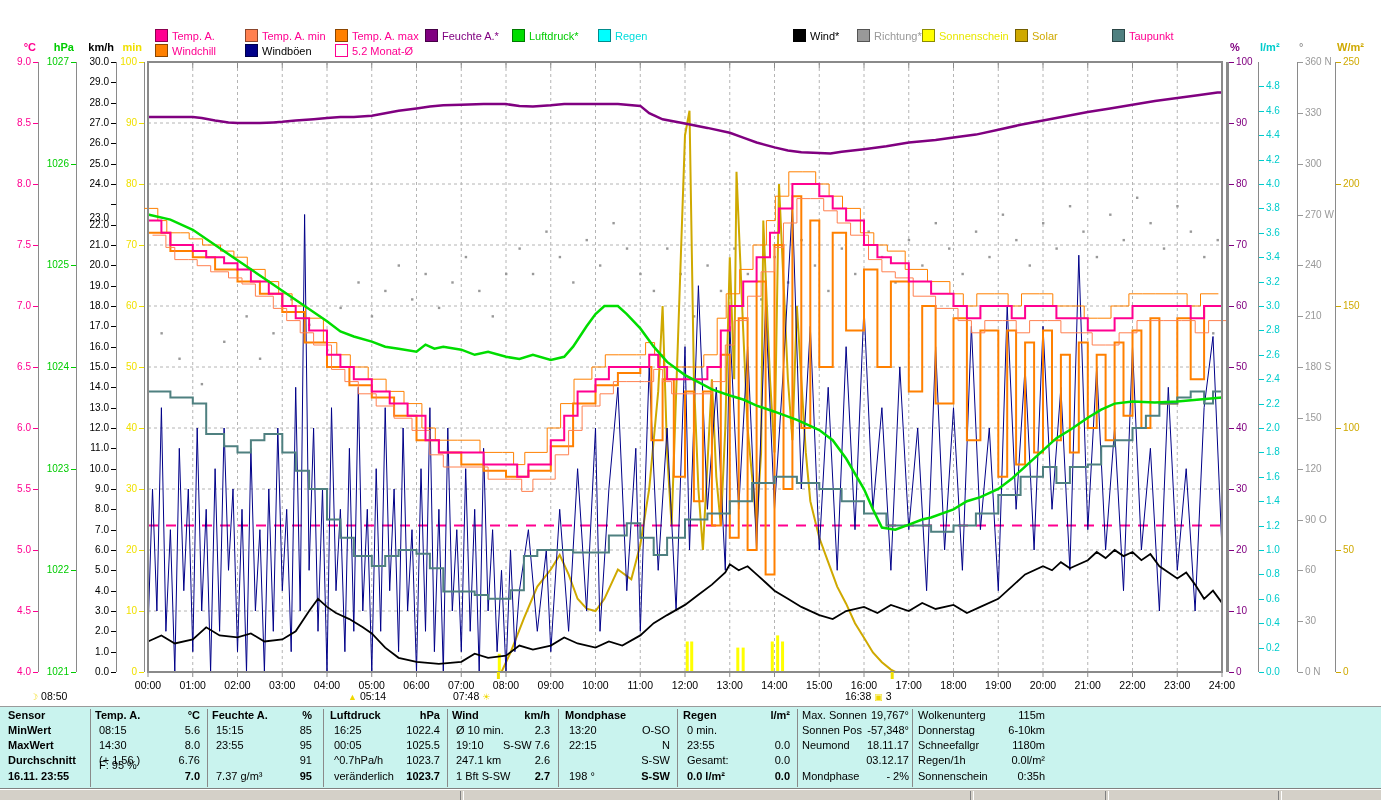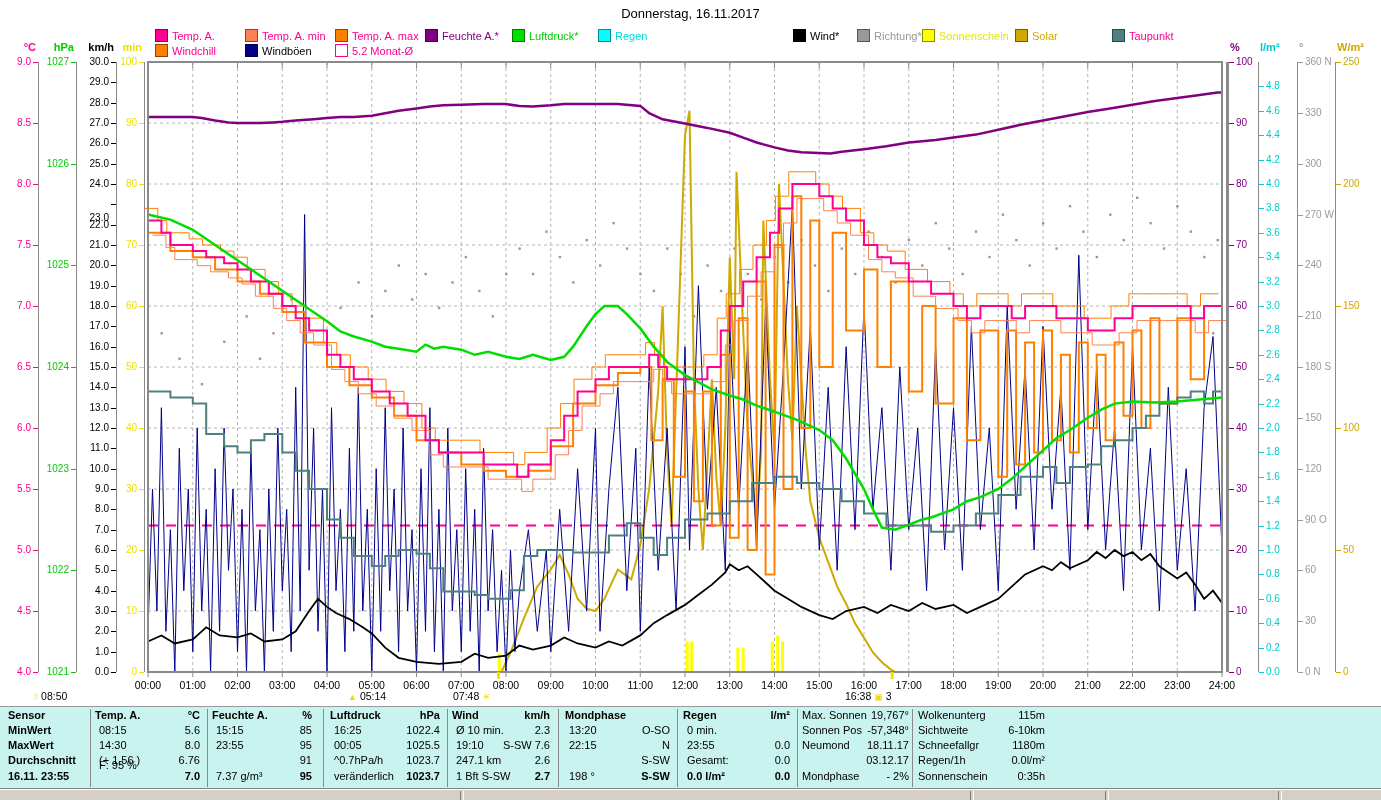--- a/index.html
+++ b/index.html
@@ -18,21 +18,20 @@
   .b{font-weight:bold;}
   .vsep{position:absolute;top:2px;height:78px;width:1px;background:#8a8a8a;}
   #statusbar{position:absolute;left:0;top:788px;width:1381px;height:12px;background:#d4d0c8;border-top:1px solid #808080;box-shadow:inset 0 1px 0 #fff;}
   .ssep{position:absolute;top:2px;height:9px;width:2px;border-left:1px solid #808080;border-right:1px solid #fff;}
   svg{position:absolute;overflow:visible;}
 </style>
 </head>
 <body>
 <div id="root">
 
-<div id="page-title" class="abs">Donnerstag, 16.11.2017</div>
 <div id="legend">
       <div class="leg-item" style="left: 155px; top: 29px;"><span class="leg-sw" style="background: rgb(255, 0, 144);"></span><span style="color: rgb(255, 0, 144);">Temp. A.</span></div>
       <div class="leg-item" style="left: 245px; top: 29px;"><span class="leg-sw" style="background: rgb(255, 128, 80);"></span><span style="color: rgb(255, 0, 144);">Temp. A. min</span></div>
       <div class="leg-item" style="left: 335px; top: 29px;"><span class="leg-sw" style="background: rgb(255, 128, 0);"></span><span style="color: rgb(255, 0, 144);">Temp. A. max</span></div>
       <div class="leg-item" style="left: 425px; top: 29px;"><span class="leg-sw" style="background: rgb(128, 0, 128);"></span><span style="color: rgb(128, 0, 128);">Feuchte A.*</span></div>
       <div class="leg-item" style="left: 512px; top: 29px;"><span class="leg-sw" style="background: rgb(0, 221, 0);"></span><span style="color: rgb(0, 204, 0);">Luftdruck*</span></div>
       <div class="leg-item" style="left: 598px; top: 29px;"><span class="leg-sw" style="background: rgb(0, 255, 255);"></span><span style="color: rgb(0, 221, 221);">Regen</span></div>
       <div class="leg-item" style="left: 793px; top: 29px;"><span class="leg-sw" style="background: rgb(0, 0, 0);"></span><span style="color: rgb(0, 0, 0);">Wind*</span></div>
       <div class="leg-item" style="left: 857px; top: 29px;"><span class="leg-sw" style="background: rgb(153, 153, 153);"></span><span style="color: rgb(153, 153, 153);">Richtung*</span></div>
       <div class="leg-item" style="left: 922px; top: 29px;"><span class="leg-sw" style="background: rgb(255, 255, 0);"></span><span style="color: rgb(232, 232, 0);">Sonnenschein</span></div>
@@ -601,21 +600,21 @@
       <div class="tcell" style="left: 802px; top: 17px;">Sonnen Pos</div>
       <div class="tcell" style="left: 847px; top: 17px; width: 62px; text-align: right;">-57,348°</div>
       <div class="tcell" style="left: 802px; top: 32px;">Neumond</div>
       <div class="tcell" style="left: 847px; top: 32px; width: 62px; text-align: right;">18.11.17</div>
       <div class="tcell" style="left: 802px; top: 47px; margin-top: 44px;">Vollmond</div>
       <div class="tcell" style="left: 847px; top: 47px; width: 62px; text-align: right;">03.12.17</div>
       <div class="tcell" style="left: 802px; top: 63px;">Mondphase</div>
       <div class="tcell" style="left: 847px; top: 63px; width: 62px; text-align: right;">- 2%</div>
       <div class="tcell" style="left: 918px; top: 2px;">Wolkenunterg</div>
       <div class="tcell" style="left: 995px; top: 2px; width: 50px; text-align: right;">115m</div>
-      <div class="tcell" style="left: 918px; top: 17px;">Sichtweite</div>
+      <div class="tcell" style="left: 918px; top: 17px;">Donnerstag</div>
       <div class="tcell" style="left: 995px; top: 17px; width: 50px; text-align: right;">6-10km</div>
       <div class="tcell" style="left: 918px; top: 32px;">Schneefallgr</div>
       <div class="tcell" style="left: 995px; top: 32px; width: 50px; text-align: right;">1180m</div>
       <div class="tcell" style="left: 918px; top: 47px;">Regen/1h</div>
       <div class="tcell" style="left: 995px; top: 47px; width: 50px; text-align: right;">0.0l/m²</div>
       <div class="tcell" style="left: 918px; top: 63px;">Sonnenschein</div>
       <div class="tcell" style="left: 995px; top: 63px; width: 50px; text-align: right;">0:35h</div>
     </div>
 <div id="statusbar">
       <div class="ssep" style="left: 460px;"></div>

